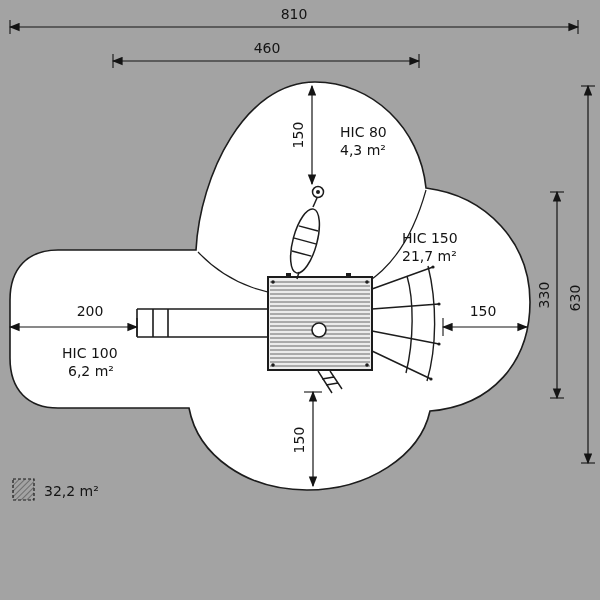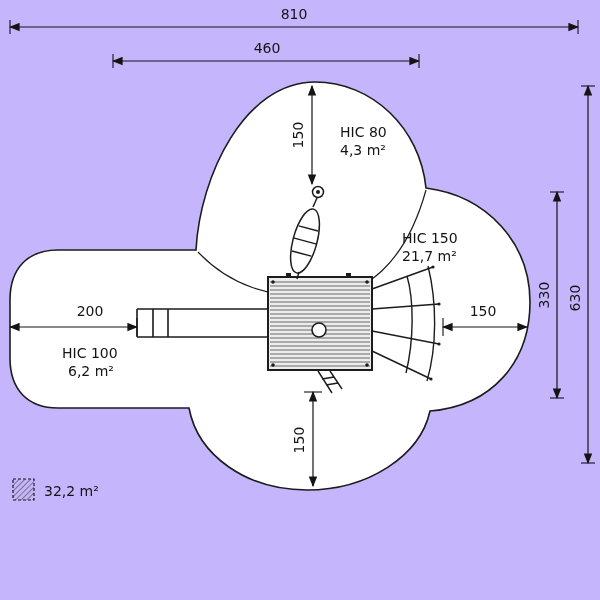--- a/index.html
+++ b/index.html
@@ -1,16 +1,16 @@
 <!DOCTYPE html>
 <html><head>
 <meta charset="utf-8">
 <style>
   html, body { margin: 0; padding: 0; background: #ffffff; }
-  .stage { width: 600px; height: 600px; position: relative; background: #c4b5fd; }
+  .stage { width: 600px; height: 600px; position: relative; background: #a3a3a3; }
   svg text {
     font-family: "DejaVu Sans", sans-serif;
     fill: #141414;
     font-size: 14px;
   }
   .dim-line { stroke: #141414; stroke-width: 1.2; fill: none; }
   .tick { stroke: #141414; stroke-width: 1.1; }
   .outline { stroke: #1c1c1c; stroke-width: 1.6; fill: #ffffff; }
   .inner-arc { stroke: #1c1c1c; stroke-width: 1.2; fill: none; }
   .equip { stroke: #1c1c1c; fill: none; }

